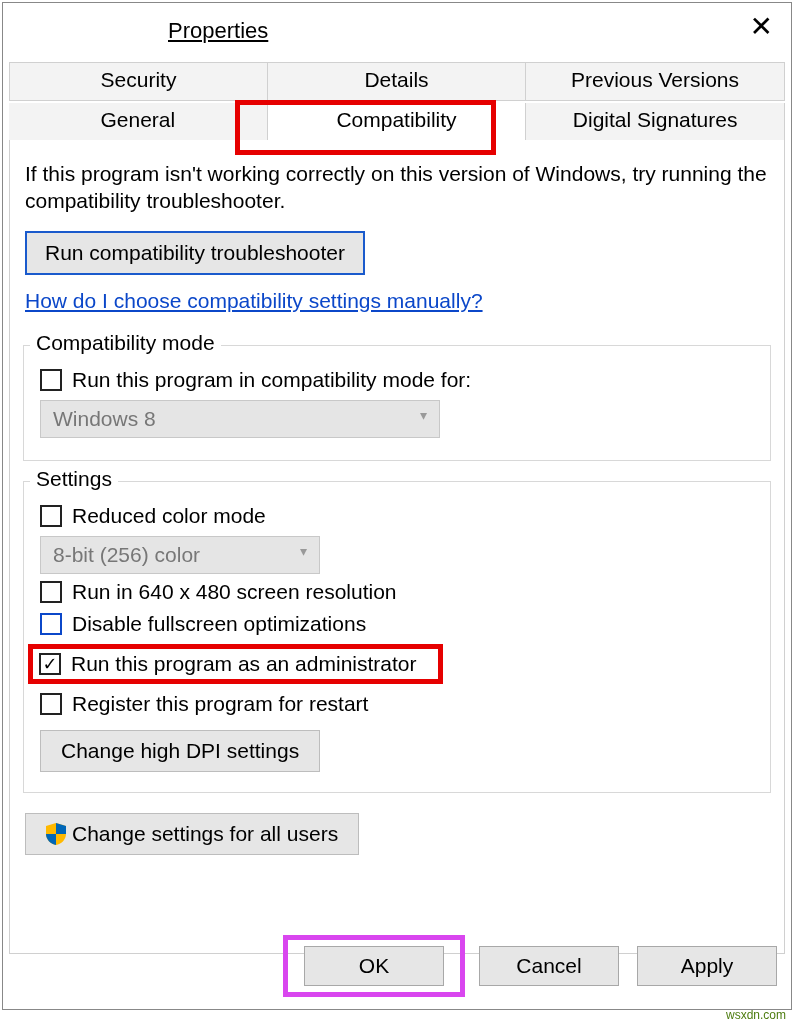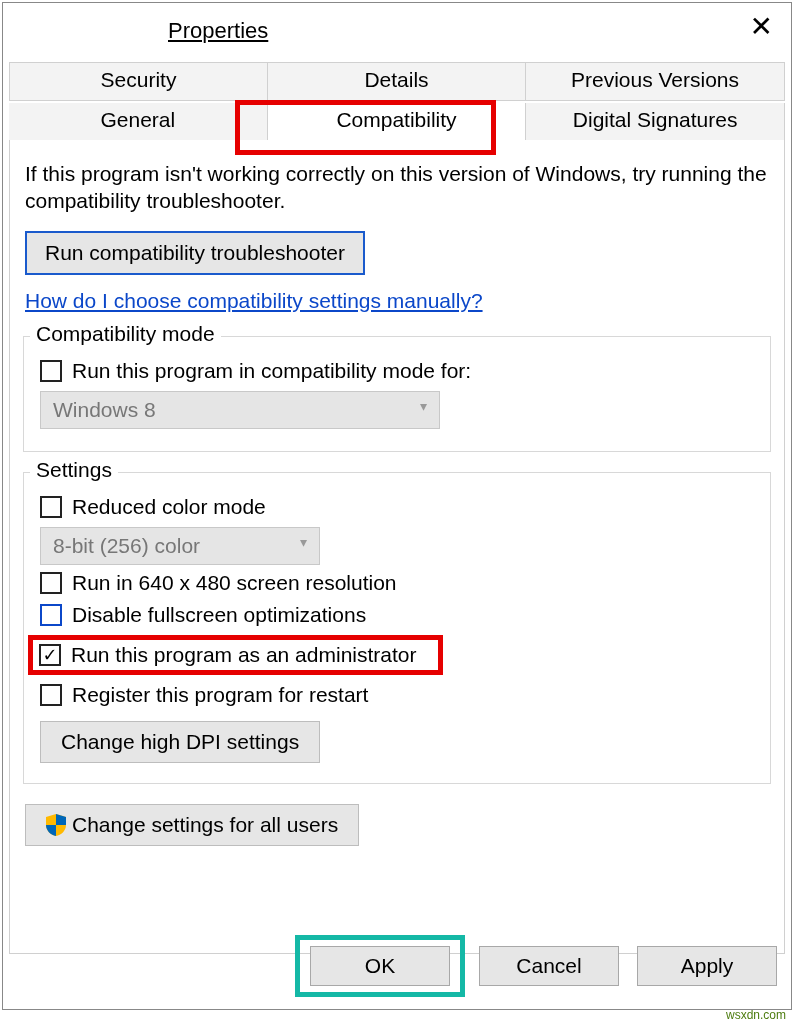--- a/index.html
+++ b/index.html
@@ -97,21 +97,21 @@
   }
   .linkblue {
     color: #0b47c9;
     text-decoration: underline;
     font-size: 21px;
     display: inline-block;
     margin-bottom: 20px;
   }
   .group {
     border: 1px solid #d8d8d8;
-    margin: 3px -2px 20px -2px;
+    margin: 12px -2px 20px -2px;
     padding: 16px 10px 16px 10px;
     position: relative;
   }
   .group-label {
     position: absolute;
     top: -15px;
     left: 6px;
     background: #fff;
     padding: 0 6px;
     font-size: 21px;
@@ -168,22 +168,22 @@
     align-items: center;
   }
   .btn {
     background: #e6e6e6;
     border: 1px solid #a8a8a8;
     width: 140px; height: 40px;
     display: flex; align-items: center; justify-content: center;
     font-size: 21px;
   }
   .ok-wrap {
-    border: 5px solid #14b8a6;
-    padding: 6px 10px;
+    border: 5px solid #d946ef;
+    padding: 6px 16px;
     margin-right: -4px;
   }
   .watermark {
     position: absolute;
     right: 8px; bottom: 2px;
     font-size: 12px;
     color: #4d7c0f;
   }
 </style>
 </head>

